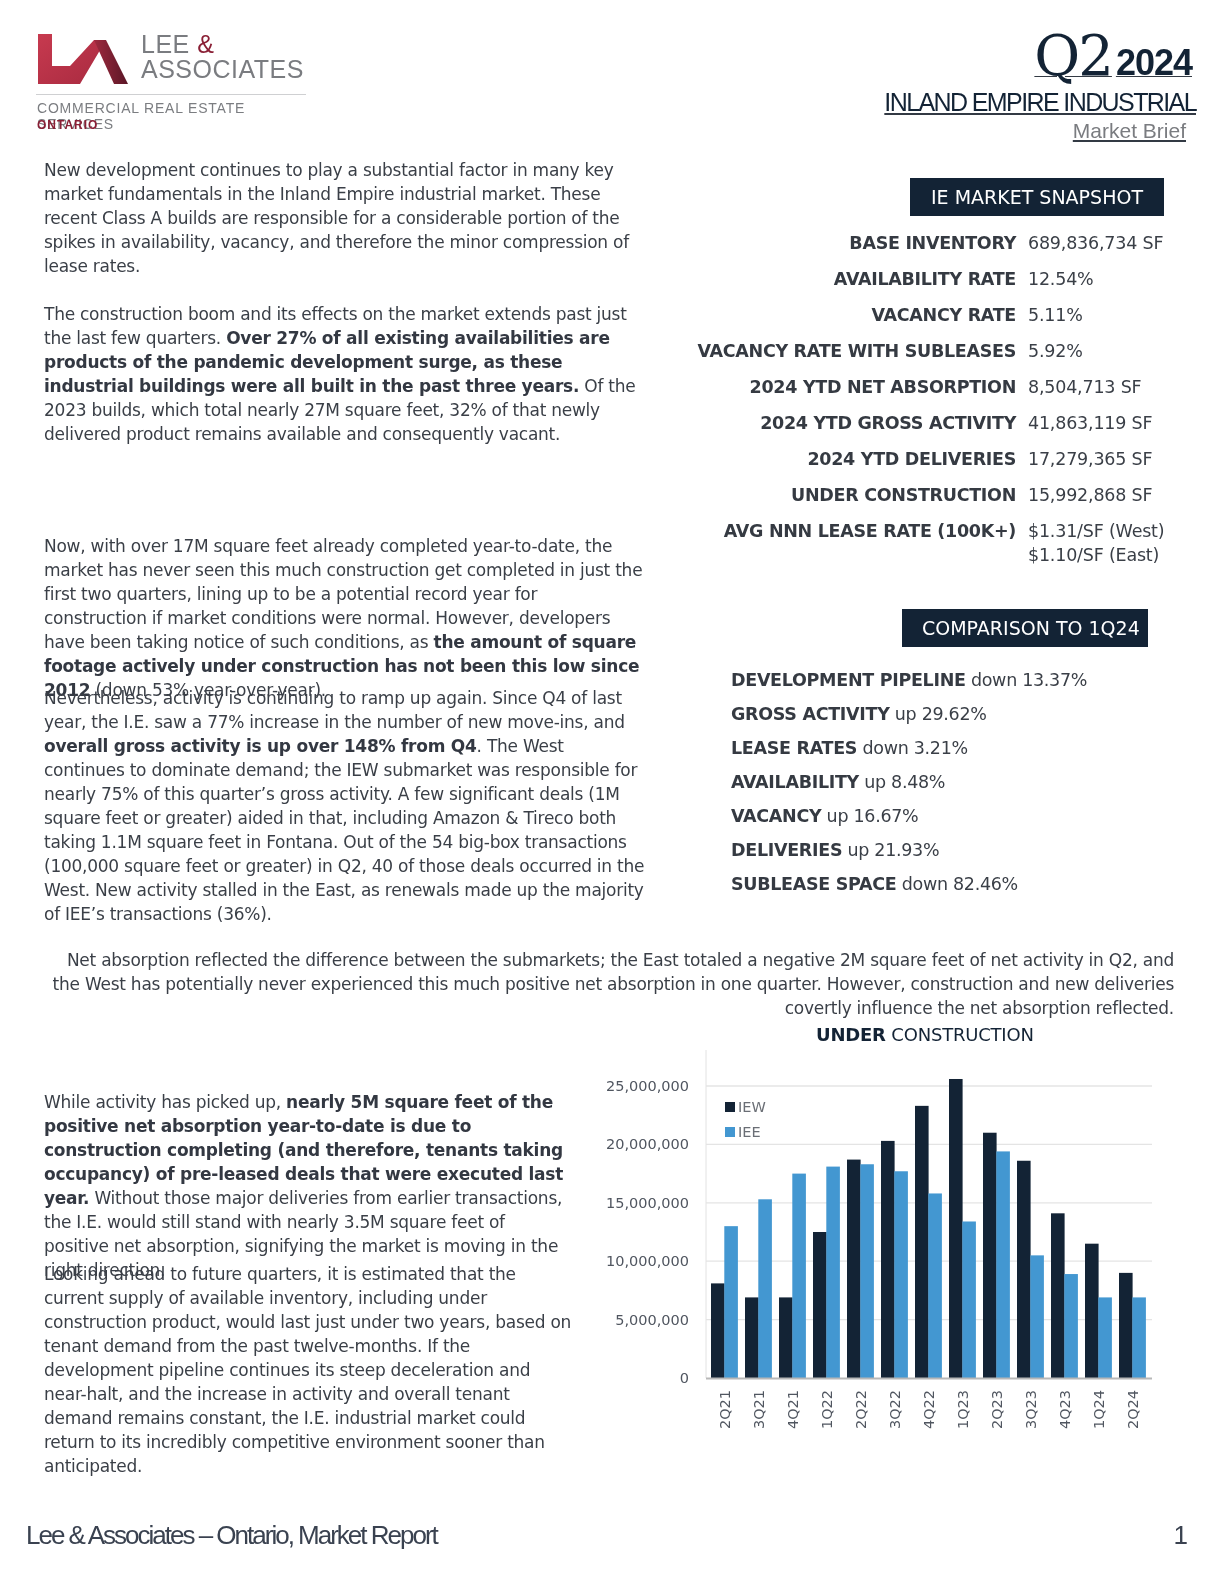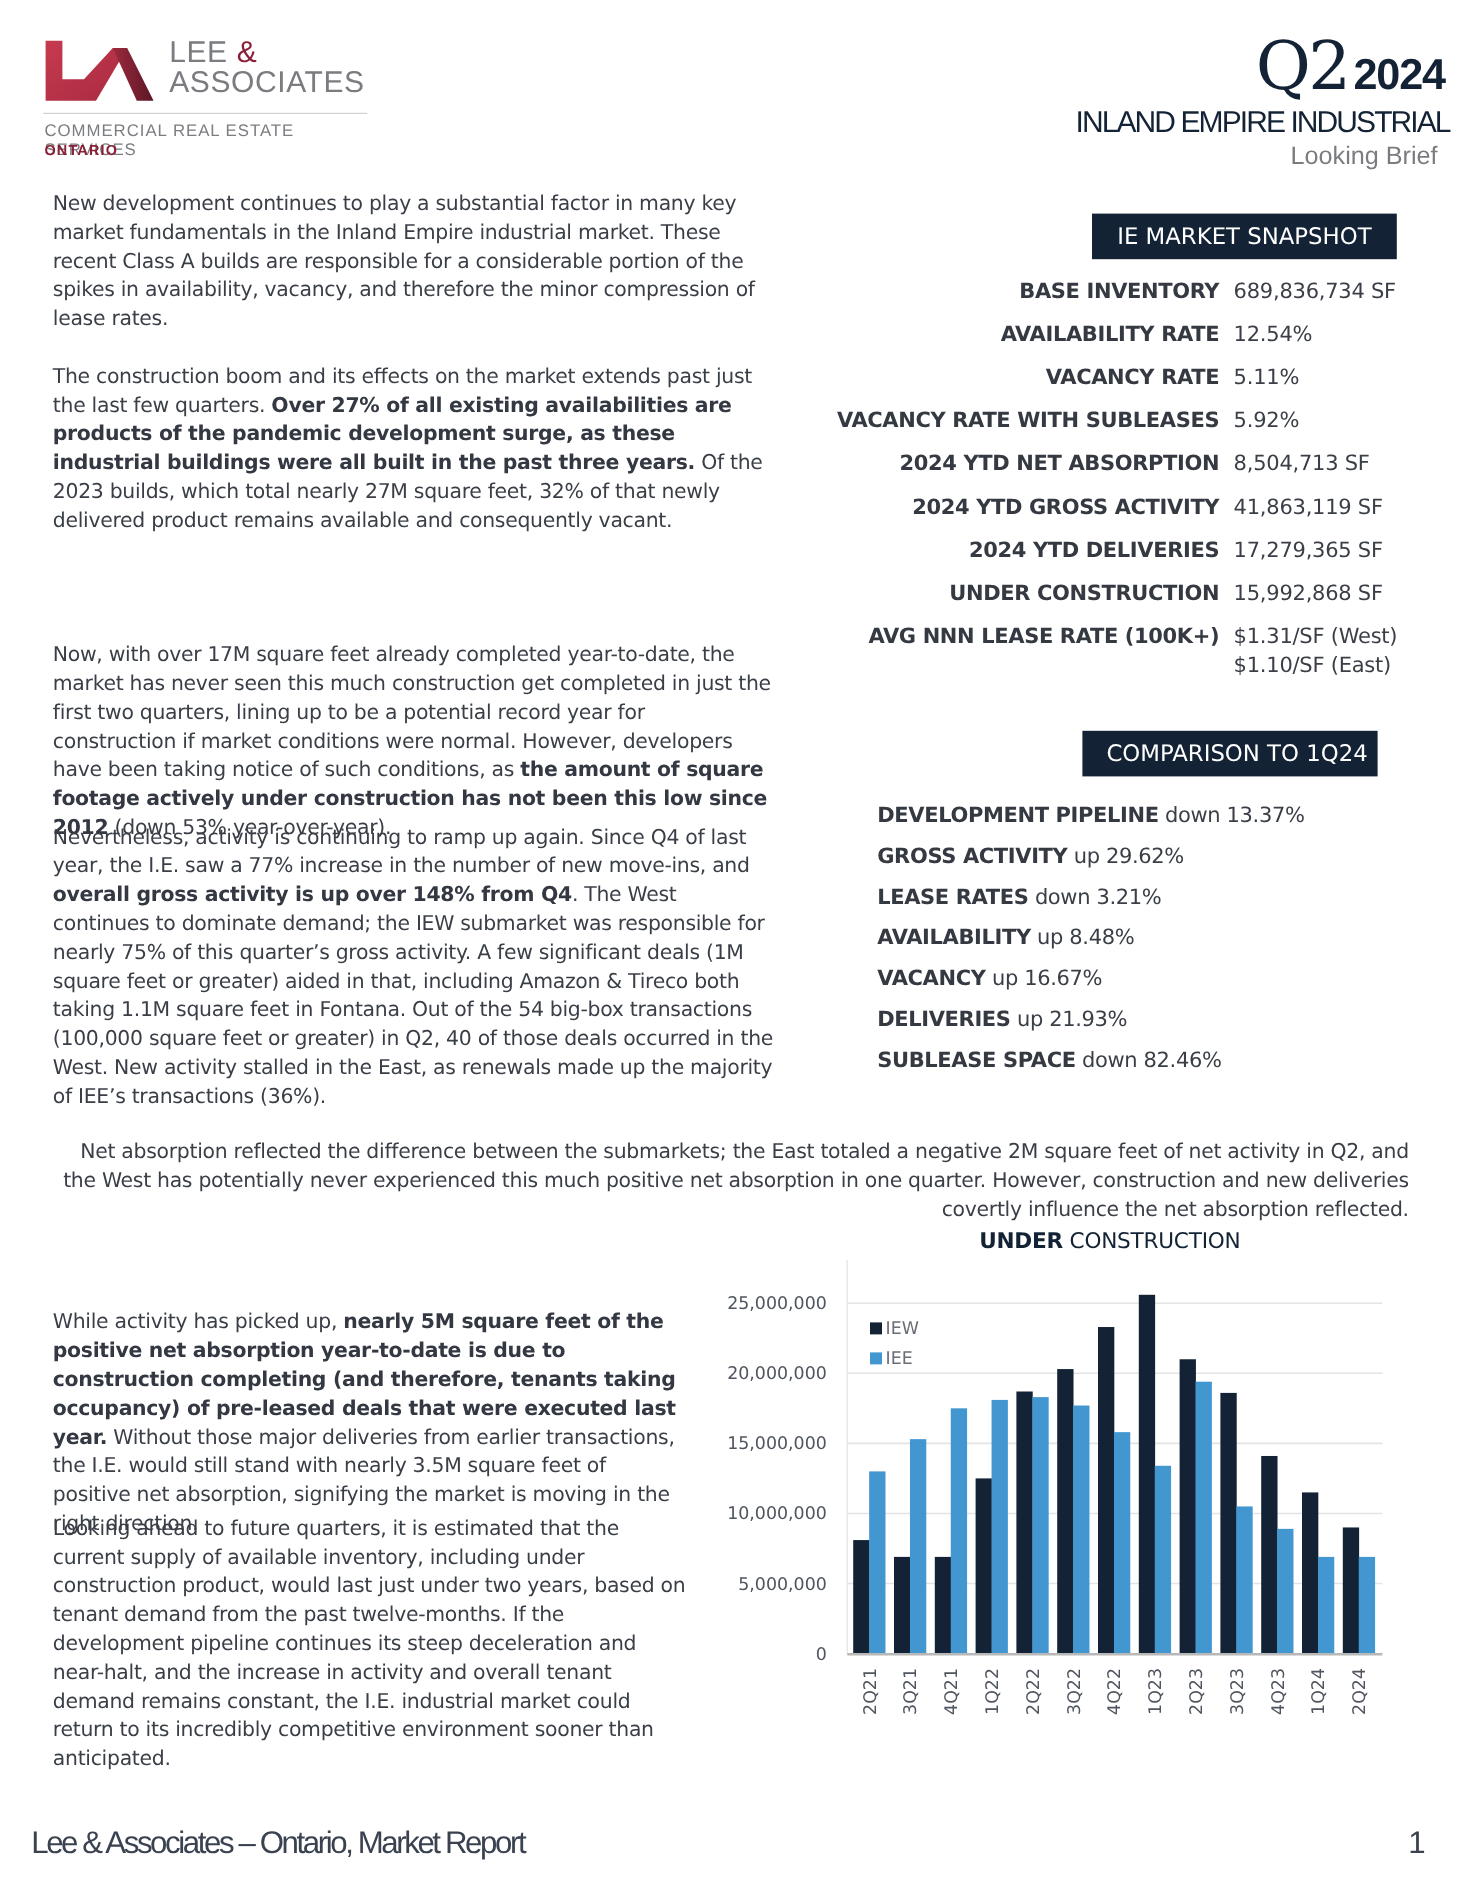--- a/index.html
+++ b/index.html
@@ -8,21 +8,21 @@
 
   
   .logo { position: absolute; left: 36px; top: 30px; width: 280px; height: 105px; }
   .logo-mark { position: absolute; left: 0; top: 2px; width: 93px; height: 54px; }
   .logo-word { position: absolute; left: 105px; top: 2px; font-family: "Liberation Sans", sans-serif; font-size: 25px; line-height: 25px; color: #7a7c80; letter-spacing: 0.5px; }
   .logo-word .amp { color: #8a1f35; }
   .logo-rule { position: absolute; left: 0; top: 64px; width: 270px; height: 1px; background: #cfd0d2; }
   .logo-tag { position: absolute; left: 1px; top: 70px; font-family: "Liberation Sans", sans-serif; font-size: 14px; color: #7b7d81; letter-spacing: 0.8px; }
   .logo-region { position: absolute; left: 1px; top: 88px; font-family: "Liberation Sans", sans-serif; font-size: 12px; font-weight: bold; color: #8a1f35; letter-spacing: 1px; }
 
-  .masthead { position: absolute; right: 14px; top: 28px; text-align: right; }
+  .masthead { position: absolute; right: 26px; top: 28px; text-align: right; text-decoration: underline; }
   .mh-q { font-family: "DejaVu Serif", "Liberation Serif", serif; font-size: 56px; line-height: 56px; color: #132335; letter-spacing: -2px; }
   .mh-year { font-family: "Liberation Sans", sans-serif; font-size: 36px; font-weight: bold; color: #132335; letter-spacing: -1px; margin-left: 4px; }
   .mh-sub { font-family: "Liberation Sans", sans-serif; font-size: 25px; color: #132335; letter-spacing: -1.6px; margin-top: 4px; margin-right: -4px; }
   .mh-brief { font-family: "Liberation Sans", sans-serif; font-size: 21px; color: #7a7c80; margin-top: 2px; margin-right: 6px; }
 
   
   .p { position: absolute; font-size: 17px; line-height: 24px; color: #3a3f47; letter-spacing: -0.25px; }
   .p b { font-weight: bold; color: #333842; }
   .p1 { left: 44px; top: 158px; width: 590px; }
   .p2 { left: 44px; top: 302px; width: 600px; }
@@ -81,21 +81,21 @@
   <div class="logo-rule"></div>
   <div class="logo-tag">COMMERCIAL REAL ESTATE SERVICES</div>
   <div class="logo-region">ONTARIO</div>
 </div>
 
 <div class="masthead">
   <div>
     <span class="mh-q">Q2</span><span class="mh-year">2024</span>
   </div>
   <div class="mh-sub">INLAND EMPIRE INDUSTRIAL</div>
-  <div class="mh-brief">Looking Brief</div>
+  <div class="mh-brief">Market Brief</div>
 </div>
 
 <div class="p p1"><span>New development continues to play a substantial factor in many key market fundamentals in the Inland Empire industrial market. These recent Class A builds are responsible for a considerable portion of the spikes in availability, vacancy, and therefore the minor compression of lease rates.</span></div>
 <div class="p p2"><span>The construction boom and its effects on the market extends past just the last few quarters. </span><b>Over 27% of all existing availabilities are products of the pandemic development surge, as these industrial buildings were all built in the past three years.</b><span> Of the 2023 builds, which total nearly 27M square feet, 32% of that newly delivered product remains available and consequently vacant.</span></div>
 <div class="p p3"><span>Now, with over 17M square feet already completed year-to-date, the market has never seen this much construction get completed in just the first two quarters, lining up to be a potential record year for construction if market conditions were normal. However, developers have been taking notice of such conditions, as </span><b>the amount of square footage actively under construction has not been this low since 2012</b><span> (down 53% year-over-year).</span></div>
 <div class="p p4"><span>Nevertheless, activity is continuing to ramp up again. Since Q4 of last year, the I.E. saw a 77% increase in the number of new move-ins, and </span><b>overall gross activity is up over 148% from Q4</b><span>. The West continues to dominate demand; the IEW submarket was responsible for nearly 75% of this quarter’s gross activity. A few significant deals (1M square feet or greater) aided in that, including Amazon &amp; Tireco both taking 1.1M square feet in Fontana. Out of the 54 big-box transactions (100,000 square feet or greater) in Q2, 40 of those deals occurred in the West. New activity stalled in the East, as renewals made up the majority of IEE’s transactions (36%).</span></div>
 <div class="p p5"><span>Net absorption reflected the difference between the submarkets; the East totaled a negative 2M square feet of net activity in Q2, and the West has potentially never experienced this much positive net absorption in one quarter. However, construction and new deliveries covertly influence the net absorption reflected.</span></div>
 <div class="p p6"><span>While activity has picked up, </span><b>nearly 5M square feet of the positive net absorption year-to-date is due to construction completing (and therefore, tenants taking occupancy) of pre-leased deals that were executed last year.</b><span> Without those major deliveries from earlier transactions, the I.E. would still stand with nearly 3.5M square feet of positive net absorption, signifying the market is moving in the right direction.</span></div>
 <div class="p p7"><span>Looking ahead to future quarters, it is estimated that the current supply of available inventory, including under construction product, would last just under two years, based on tenant demand from the past twelve-months. If the development pipeline continues its steep deceleration and near-halt, and the increase in activity and overall tenant demand remains constant, the I.E. industrial market could return to its incredibly competitive environment sooner than anticipated.</span></div>
 

